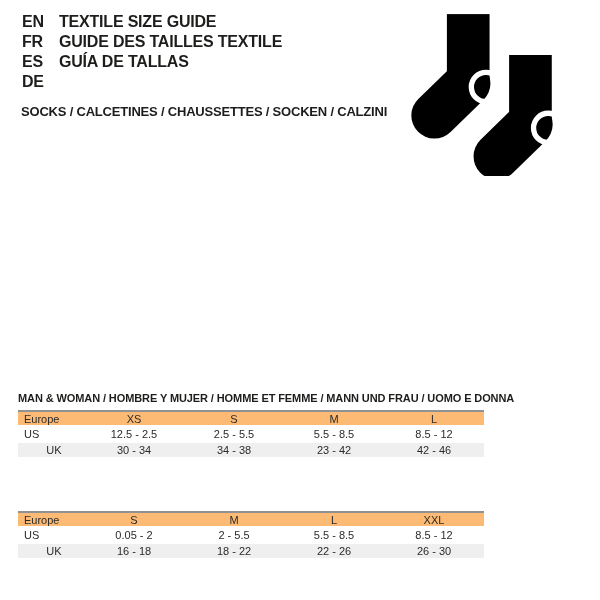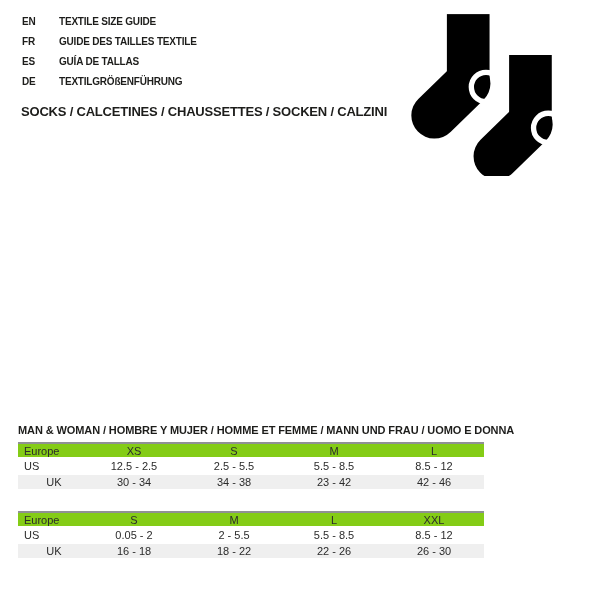--- a/index.html
+++ b/index.html
@@ -12,56 +12,56 @@
     overflow: hidden;
   }
 
   
   .lang-list {
     position: absolute; left: 22px; top: 12px;
   }
   .lang-row {
     display: flex; align-items: baseline;
     height: 20px; line-height: 20px;
-    font-size: 10px; font-weight: bold; letter-spacing: -0.2px;
+    font-size: 16px; font-weight: bold; letter-spacing: -0.2px;
   }
   .lang-code { width: 37px; flex: 0 0 37px; }
   .lang-label { white-space: nowrap; }
 
   
   .category-title {
     position: absolute; left: 21px; top: 104px;
     font-size: 13px; font-weight: bold; letter-spacing: -0.2px;
     white-space: nowrap;
   }
 
   
   .socks-art {
     position: absolute; left: 406px; top: 14px;
     width: 160px; height: 162px;
   }
 
   
   .table-section { position: absolute; left: 18px; width: 466px; }
-  .table-section.adults { top: 424px; }
+  .table-section.adults { top: 392px; }
   .table-section.children { top: 511px; }
 
   .table-title {
     font-size: 11px; font-weight: bold; letter-spacing: -0.1px;
     margin-bottom: 6px; white-space: nowrap;
   }
 
   table.size-table {
     border-collapse: separate; border-spacing: 0;
     width: 466px; table-layout: fixed;
     font-size: 11px; color: #2b2b2b;
   }
   table.size-table col.c0 { width: 66px; }
   table.size-table th {
-    background: #84cc16;
+    background: #fdba74;
     border-top: 2px solid #909194;
     border-bottom: 2px solid #ffffff;
     font-weight: normal;
     height: 17px; padding: 0;
     text-align: center;
   }
   table.size-table td {
     height: 16px; padding: 0;
     text-align: center;
     border-bottom: 2px solid #ffffff;
@@ -80,21 +80,20 @@
   <div class="lang-row">
     <span class="lang-code">FR</span>
     <span class="lang-label">GUIDE DES TAILLES TEXTILE</span>
   </div>
   <div class="lang-row">
     <span class="lang-code">ES</span>
     <span class="lang-label">GUÍA DE TALLAS</span>
   </div>
   <div class="lang-row">
     <span class="lang-code">DE</span>
-    <span class="lang-label">TEXTILGRÖßENFÜHRUNG</span>
   </div>
 </div>
 
 <div class="category-title">SOCKS / CALCETINES / CHAUSSETTES / SOCKEN / CALZINI</div>
 
 <svg class="socks-art" viewBox="0 0 180 182" xmlns="http://www.w3.org/2000/svg" aria-hidden="true">
   <g fill="#000000">
     <rect x="46" y="0" width="48" height="80"></rect>
     <path d="M69 78 L32 114" stroke="#000000" stroke-width="52" stroke-linecap="round" fill="none"></path>
     <circle cx="90" cy="82" r="16.5" fill="none" stroke="#ffffff" stroke-width="6"></circle>

